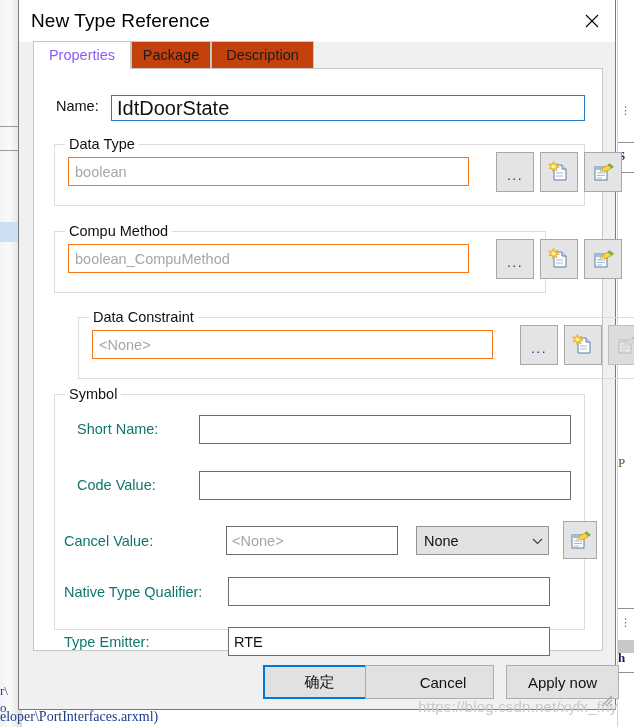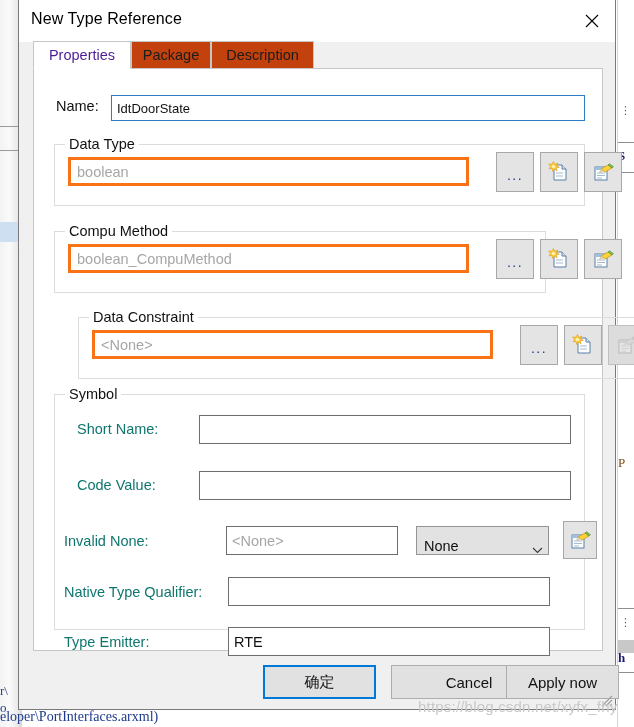--- a/index.html
+++ b/index.html
@@ -98,21 +98,21 @@
   .titlebar {
     position: relative;
     height: 41px;
     background: #ffffff;
     border-bottom: 1px solid #ffffff;
   }
   .title-text {
     position: absolute;
     left: 12px;
     top: 10px;
-    font-size: 16px;
+    font-size: 19px;
     color: #000000;
     letter-spacing: 0.1px;
   }
   .close-btn {
     position: absolute;
     right: 0; top: 0;
     width: 46px; height: 41px;
     display: flex;
     align-items: center;
     justify-content: center;
@@ -140,21 +140,21 @@
     display: flex;
     align-items: center;
     justify-content: center;
     padding: 0 9px;
     cursor: pointer;
   }
   .tab.active {
     background: #ffffff;
     border-bottom-color: #ffffff;
     z-index: 3;
-    color: #4c1d95;
+    color: #8b5cf6;
   }
 
   
   .tabpage {
     position: absolute;
     left: 14px;
     top: 68px;
     width: 570px;
     height: 583px;
     background: #ffffff;
@@ -176,21 +176,21 @@
     color: #111;
   }
   .name-input {
     position: absolute;
     left: 77px; top: 0;
     width: 474px; height: 26px;
     box-sizing: border-box;
     border: 1px solid #2d7cc2;
     background: #ffffff;
     font-family: "Liberation Sans", sans-serif;
-    font-size: 13px;
+    font-size: 20px;
     color: #111;
     padding: 0 5px;
     outline: none;
   }
 
   
   .group {
     position: absolute;
     box-sizing: border-box;
     border: 1px solid #dcdcdc;
@@ -203,21 +203,21 @@
     background: #ffffff;
     padding: 0 4px;
     font-size: 14.5px;
     color: #111;
     white-space: nowrap;
   }
 
   .ro-input {
     position: absolute;
     box-sizing: border-box;
-    border: 3px solid #f97316;
+    border: 1px solid #f97316;
     background: #ffffff;
     font-family: "Liberation Sans", sans-serif;
     font-size: 14.5px;
     color: #111;
     padding: 0 6px;
     outline: none;
   }
   .ro-input::placeholder { color: #a6a6a6; opacity: 1; }
 
   .plain-input {
@@ -269,21 +269,21 @@
 
   
   .combo {
     position: absolute;
     box-sizing: border-box;
     border: 1px solid #949494;
     background: #e2e2e2;
     font-size: 14.5px;
     color: #111;
     display: flex;
-    align-items: flex-end;
+    align-items: center;
     cursor: pointer;
   }
   .combo .ctext { padding-left: 7px; flex: 1; }
   .combo .carrow {
     width: 22px;
     display: flex;
     align-items: center;
     justify-content: center;
     color: #3a3a3a;
   }
@@ -486,21 +486,21 @@
     <div class="group" style="left:20px; top:325px; width:531px; height:236px;">
       <span class="group-title">Symbol</span>
 
       <span class="lbl" style="left:22px; top:26px;">Short Name:</span>
       <input class="plain-input" style="left: 144px; top: 20px; width: 372px; height: 29px;" type="text" value="">
 
       <span class="lbl" style="left:22px; top:82px;">Code Value:</span>
       <input class="plain-input" style="left: 144px; top: 76px; width: 372px; height: 29px;" type="text" value="">
     </div>
 
-    <span class="lbl" style="left:30px; top:464px;">Invalid None:</span>
+    <span class="lbl" style="left:30px; top:464px;">Cancel Value:</span>
     <input class="plain-input" style="left: 192px; top: 457px; width: 172px; height: 29px;" type="text" readonly="" placeholder="&lt;None&gt;">
     <div class="combo" style="left:382px; top:457px; width:133px; height:29px;">
       <span class="ctext">None</span>
       <span class="carrow">
         <svg width="11" height="8" viewBox="0 0 11 8">
             <path d="M1 2 L5.5 6.4 L10 2" stroke="#3a3a3a" stroke-width="1.1" fill="none"></path>
           </svg>
       </span>
     </div>
     <div class="toolbtn" style="left:529px; top:452px; width:34px; height:38px;">
@@ -518,21 +518,21 @@
     <input class="plain-input" style="left: 194px; top: 508px; width: 322px; height: 29px;" type="text" value="">
 
     <span class="lbl" style="left:30px; top:565px;">Type Emitter:</span>
     <input class="plain-input" style="left: 194px; top: 558px; width: 322px; height: 29px;" type="text" value="RTE">
   </div>
 
   <div class="btnrow">
     <div class="dlgbtn default" style="left:244px; width:113px;">
       <span>确定</span>
     </div>
-    <div class="dlgbtn" style="left:372px; width:129px;padding-left:27px;">
+    <div class="dlgbtn" style="left:346px; width:129px;padding-left:27px;">
       <span>Cancel</span>
     </div>
     <div class="dlgbtn" style="left:487px; width:113px;">
       <span>Apply now</span>
     </div>
   </div>
 
   <svg class="grip" viewBox="0 0 14 14">
     <path d="M13 3 L3 13 M13 7 L7 13 M13 11 L11 13" stroke="#a0a0a0" stroke-width="1.3" fill="none"></path>
   </svg>

